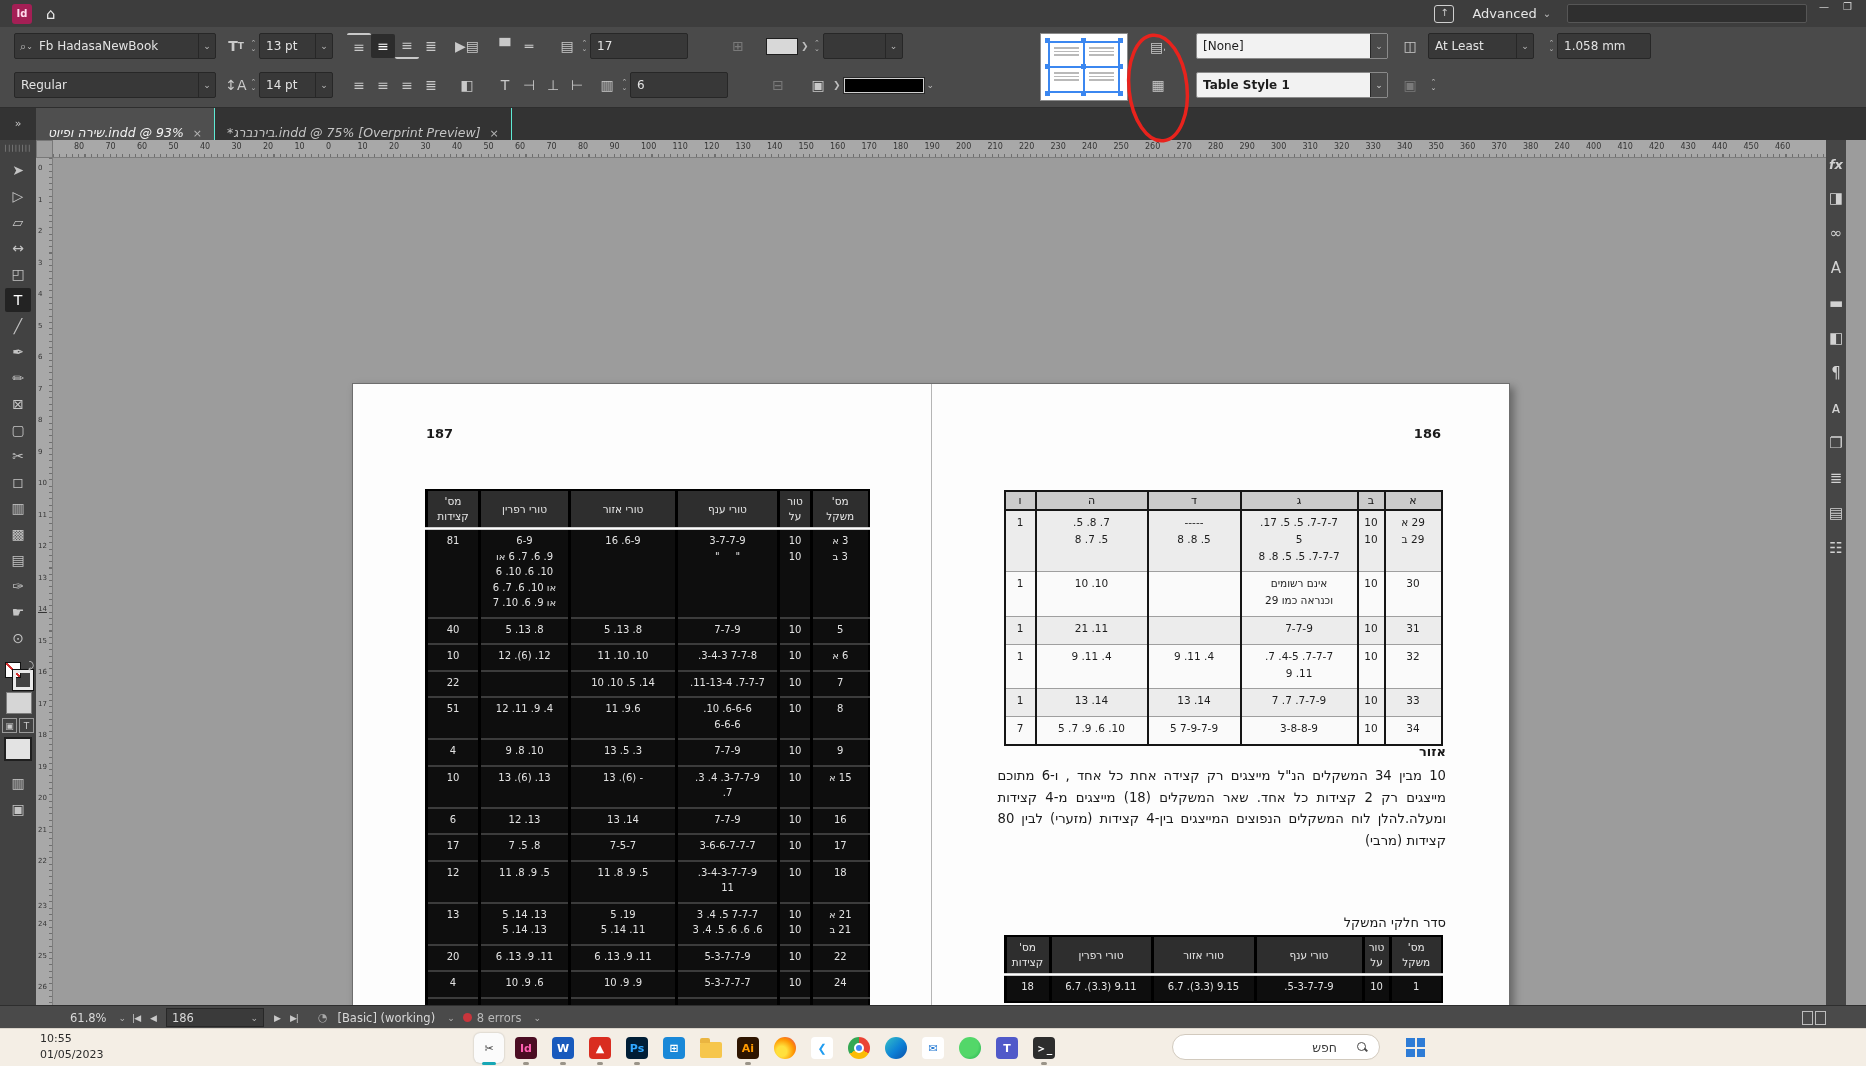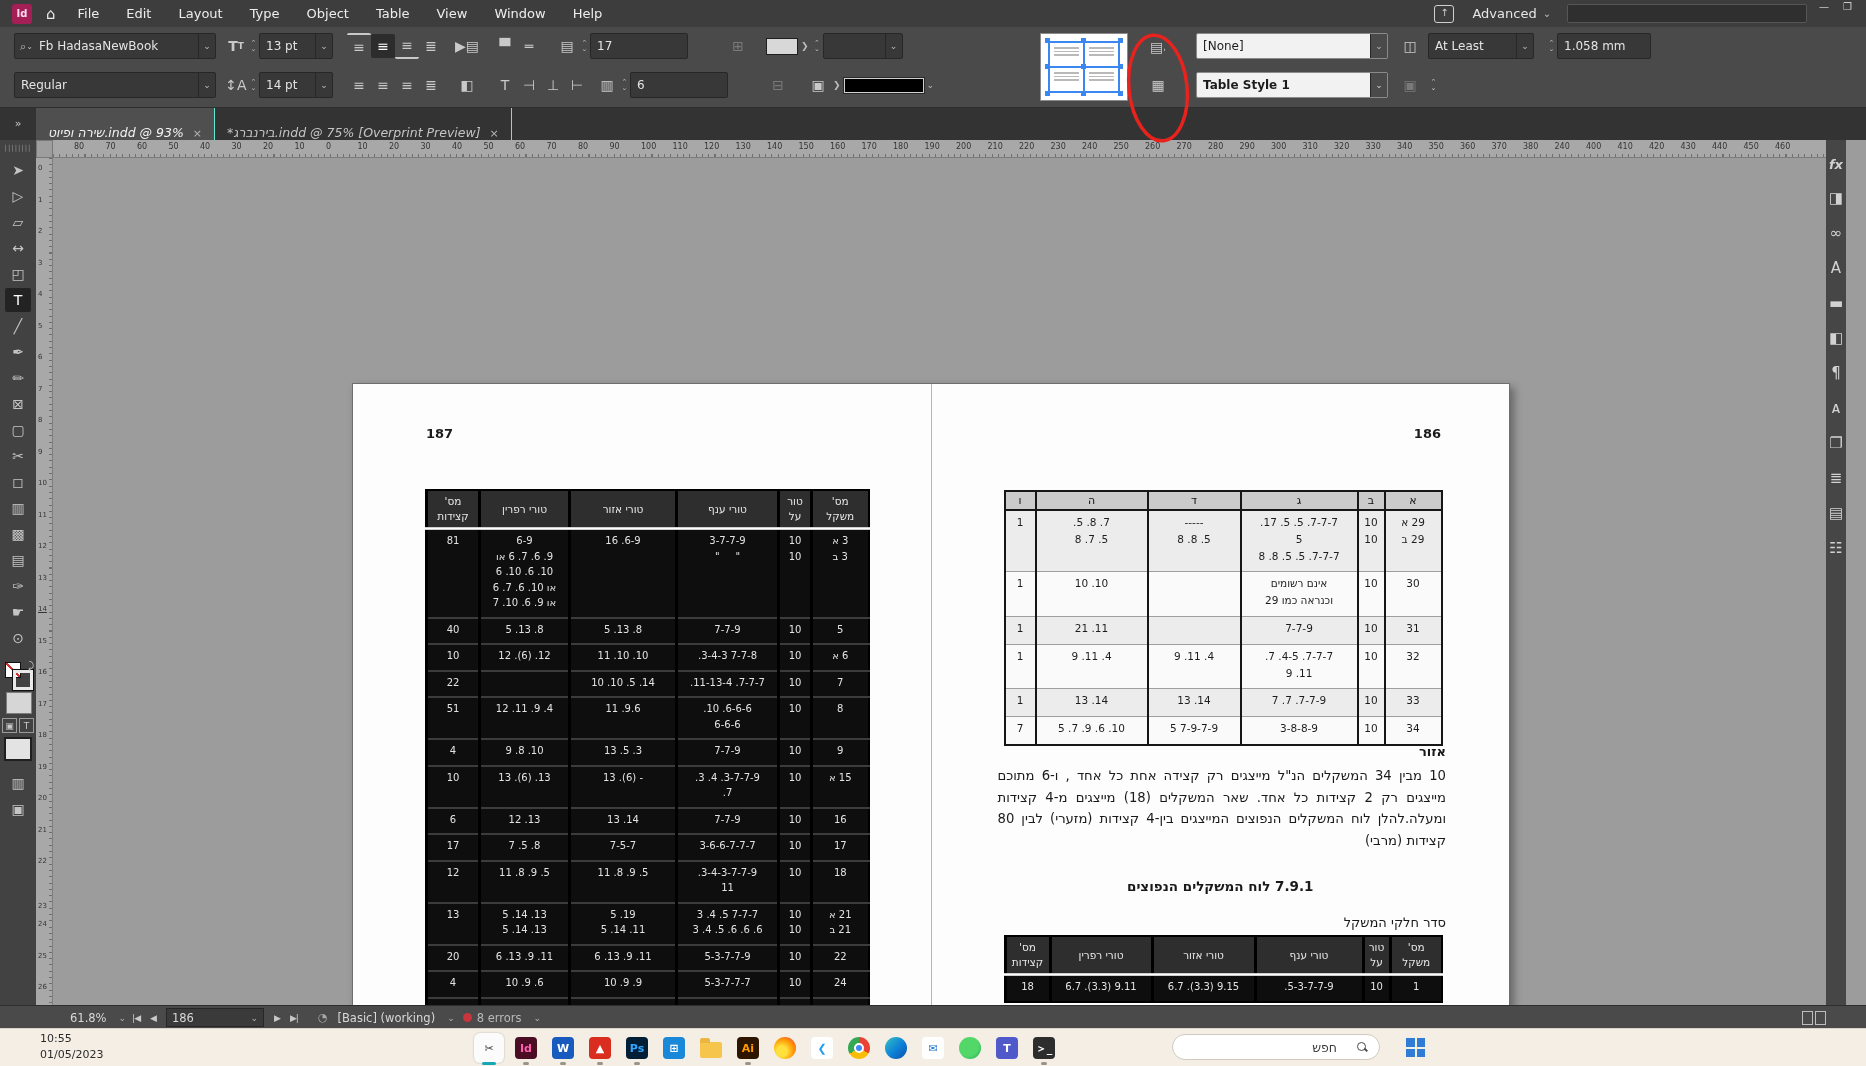--- a/index.html
+++ b/index.html
@@ -171,31 +171,20 @@
   #win-logo{position:absolute;left:1406px;top:9px;width:19px;height:19px;display:grid;
             grid-template-columns:1fr 1fr;grid-template-rows:1fr 1fr;gap:2px;}
   #win-logo i{background:#2e7cd6;display:block;}
 </style>
 </head>
 <body>
 
 <div id="titlebar" class="abs">
   <div id="id-logo">Id</div>
   <div id="home-icon">⌂</div>
-  <div id="menus">
-      <span class="menu-item">File</span>
-      <span class="menu-item">Edit</span>
-      <span class="menu-item">Layout</span>
-      <span class="menu-item">Type</span>
-      <span class="menu-item">Object</span>
-      <span class="menu-item">Table</span>
-      <span class="menu-item">View</span>
-      <span class="menu-item">Window</span>
-      <span class="menu-item">Help</span>
-    </div>
   <div id="tb-right">
     <div id="share-icon">↑</div>
     <span id="workspace-switcher">Advanced</span>
     <span class="chev">⌄</span>
     <div id="app-search"></div>
     <span class="win-ctl">—</span>
     <span class="win-ctl">❐</span>
   </div>
 </div>
 
@@ -758,21 +747,20 @@
                 <td>3-8-8-9</td>
                 <td>7-9-7-9 5</td>
                 <td>10. 6. 9. 7. 5</td>
                 <td>7</td>
               </tr>
             </tbody>
           </table>
         </div>
       <div class="abs doc-text" id="note-heading" style="right:63px;top:360px;">אזור</div>
       <div class="abs doc-text" id="note-text" style="left:66px;right:63px;top:381px;">10 מבין 34 המשקלים הנ"ל מייצגים רק קצידה אחת כל אחד , ו-6 מתוכם מייצגים רק 2 קצידות כל אחד. שאר המשקלים (18) מייצגים מ-4 קצידות ומעלה.להלן לוח המשקלים הנפוצים המייצגים בין-4 קצידות (מזערי) לבין 80 קצידות (מרבי)</div>
-      <div class="abs doc-text" id="section-heading" style="left:0;width:100%;top:494px;">7.9.1 לוח המשקלים הנפוצים</div>
       <div class="abs doc-text" id="subheading" style="right:63px;top:531px;">סדר חלקי המשקל</div>
       <div class="abs dark-table" style="left:72px;top:551px;">
           <table dir="rtl" style="width: 437px;">
             <colgroup>
               <col style="width: 52px;">
               <col style="width: 27px;">
               <col style="width: 108px;">
               <col style="width: 103px;">
               <col style="width: 102px;">
               <col style="width: 45px;">

